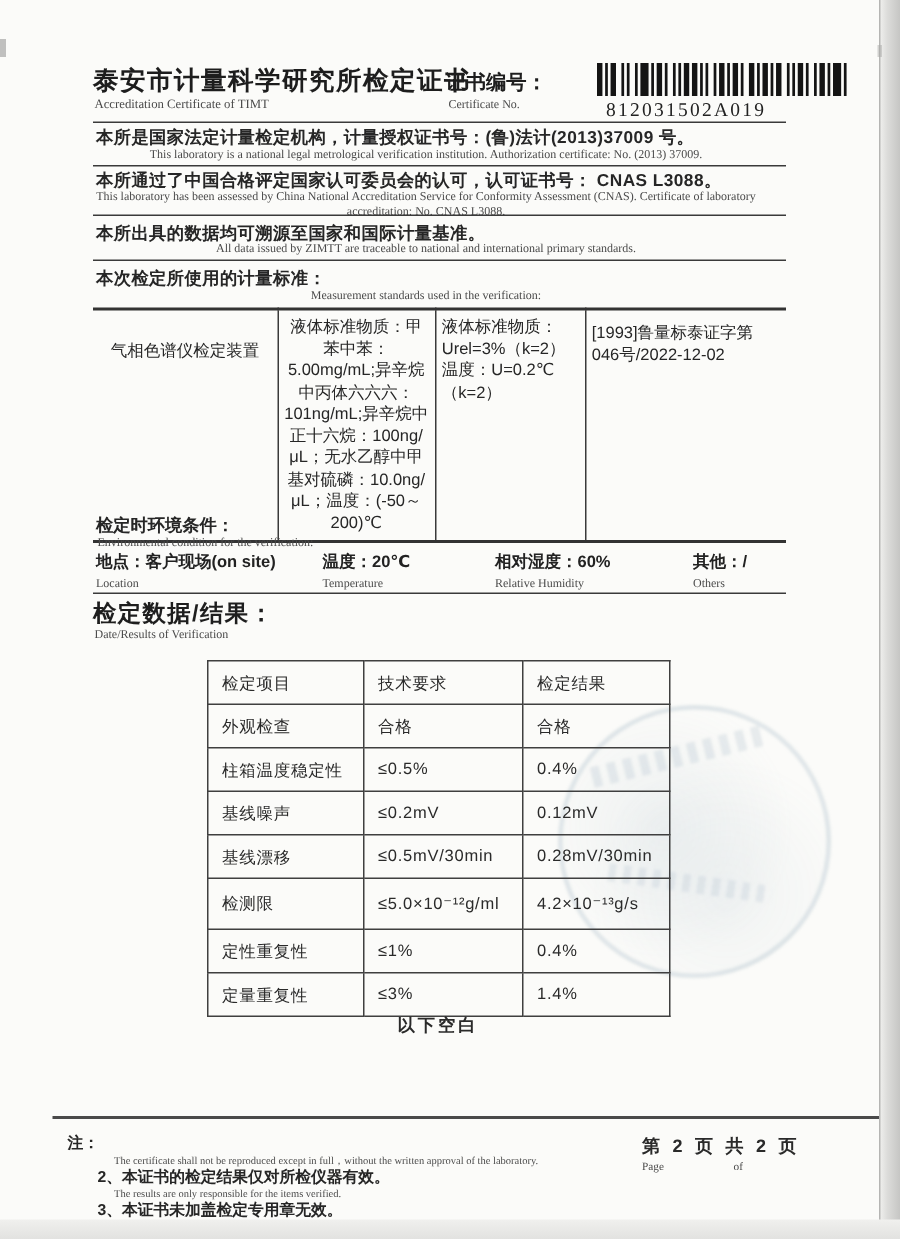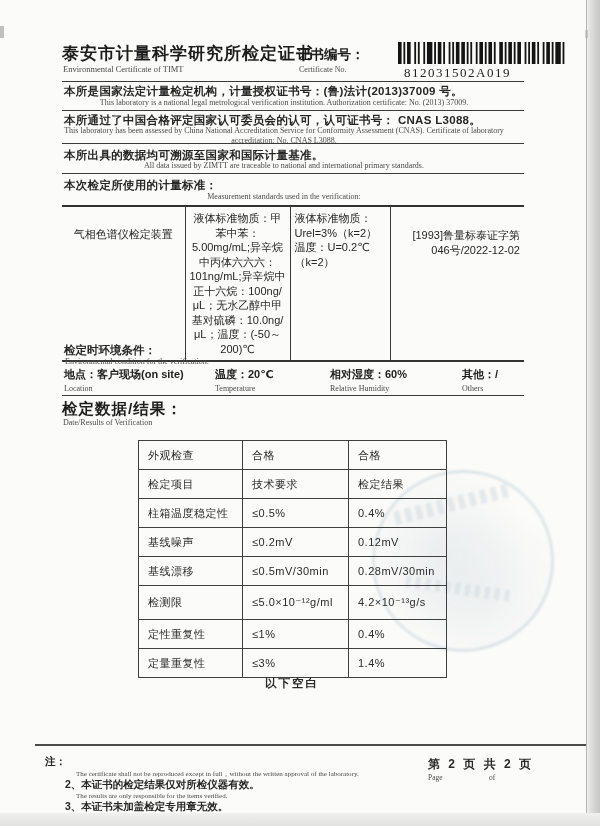--- a/index.html
+++ b/index.html
@@ -38,21 +38,21 @@
     border-top:2px solid #333;border-bottom:2px solid #333;}
   .t1 th,.t1 td{padding:2px 4px;vertical-align:top;font-weight:normal;}
   .t1 th{text-align:center;border-bottom:1.6px solid #3a3a3a;padding-top:4px;padding-bottom:3px;}
   .t1 .h-cn{font-size:10.5px;color:#262626;display:block;}
   .t1 .h-en{font-size:7.5px;display:block;margin-top:1px;}
   .t1 td{font-size:11px;line-height:14.5px;color:#262626;}
   .t1 .bl{border-left:1.6px solid #3a3a3a;}
   .t1 .c-name{text-align:center;padding-top:20px;}
   .t1 .c-range{text-align:center;padding:4px 3px;}
   .t1 .c-unc{text-align:left;padding:4px 4px;}
-  .t1 .c-cert{text-align:right;padding:21px 4px;}
+  .t1 .c-cert{text-align:left;padding:8px 4px;}
   .t1 td{height:104px;}
 
   
   .env-head-cn{position:absolute;left:64px;top:343px;font-size:11.5px;font-weight:600;color:#262626;}
   .env-head-en{position:absolute;left:65px;top:357px;font-size:8px;}
   .env-field-cn{position:absolute;top:367px;font-size:11px;font-weight:bold;color:#222;}
   .env-field-en{position:absolute;top:384px;font-size:8px;}
 
   .res-head-cn{position:absolute;left:62px;top:399px;font-size:15.5px;font-weight:bold;letter-spacing:1px;color:#1e1e1e;}
   .res-head-en{position:absolute;left:63px;top:418px;font-size:8px;}
@@ -86,21 +86,21 @@
   .page-line{position:absolute;left:428px;top:756px;font-size:12px;font-weight:600;letter-spacing:2.5px;color:#2a2a2a;}
   .page-en1{position:absolute;left:428px;top:773px;font-size:7.5px;}
   .page-en2{position:absolute;left:489px;top:773px;font-size:7.5px;}
 </style>
 </head>
 <body>
 
 <div class="sheet">
 
   <div class="title-cn">泰安市计量科学研究所检定证书</div>
-  <div class="title-en en">Environmental Certificate of TIMT</div>
+  <div class="title-en en">Accreditation Certificate of TIMT</div>
   <div class="certno-label-cn">证书编号：</div>
   <div class="certno-label-en en">Certificate No.</div>
   <svg class="barcode" viewBox="0 0 94 22" preserveAspectRatio="none" id="barcode-svg">
       <rect x="0" y="0" width="2" height="22" fill="#141414"></rect>
       <rect x="3" y="0" width="1" height="22" fill="#141414"></rect>
       <rect x="5" y="0" width="2" height="22" fill="#141414"></rect>
       <rect x="9" y="0" width="1" height="22" fill="#141414"></rect>
       <rect x="11" y="0" width="1" height="22" fill="#141414"></rect>
       <rect x="14" y="0" width="1" height="22" fill="#141414"></rect>
       <rect x="16" y="0" width="3" height="22" fill="#141414"></rect>
@@ -193,28 +193,28 @@
   <div class="stamp"></div>
 
   <table class="t2">
     <colgroup>
         <col style="width:104px">
         <col style="width:106px">
         <col style="width:98px">
       </colgroup>
     <tbody>
         <tr>
+      <td>检定项目</td>
+      <td>技术要求</td>
+      <td>检定结果</td>
+    </tr>
+    <tr>
       <td>外观检查</td>
       <td>合格</td>
       <td>合格</td>
-    </tr>
-    <tr>
-      <td>检定项目</td>
-      <td>技术要求</td>
-      <td>检定结果</td>
     </tr>
     <tr>
       <td>柱箱温度稳定性</td>
       <td>≤0.5%</td>
       <td>0.4%</td>
     </tr>
     <tr>
       <td>基线噪声</td>
       <td>≤0.2mV</td>
       <td>0.12mV</td>

